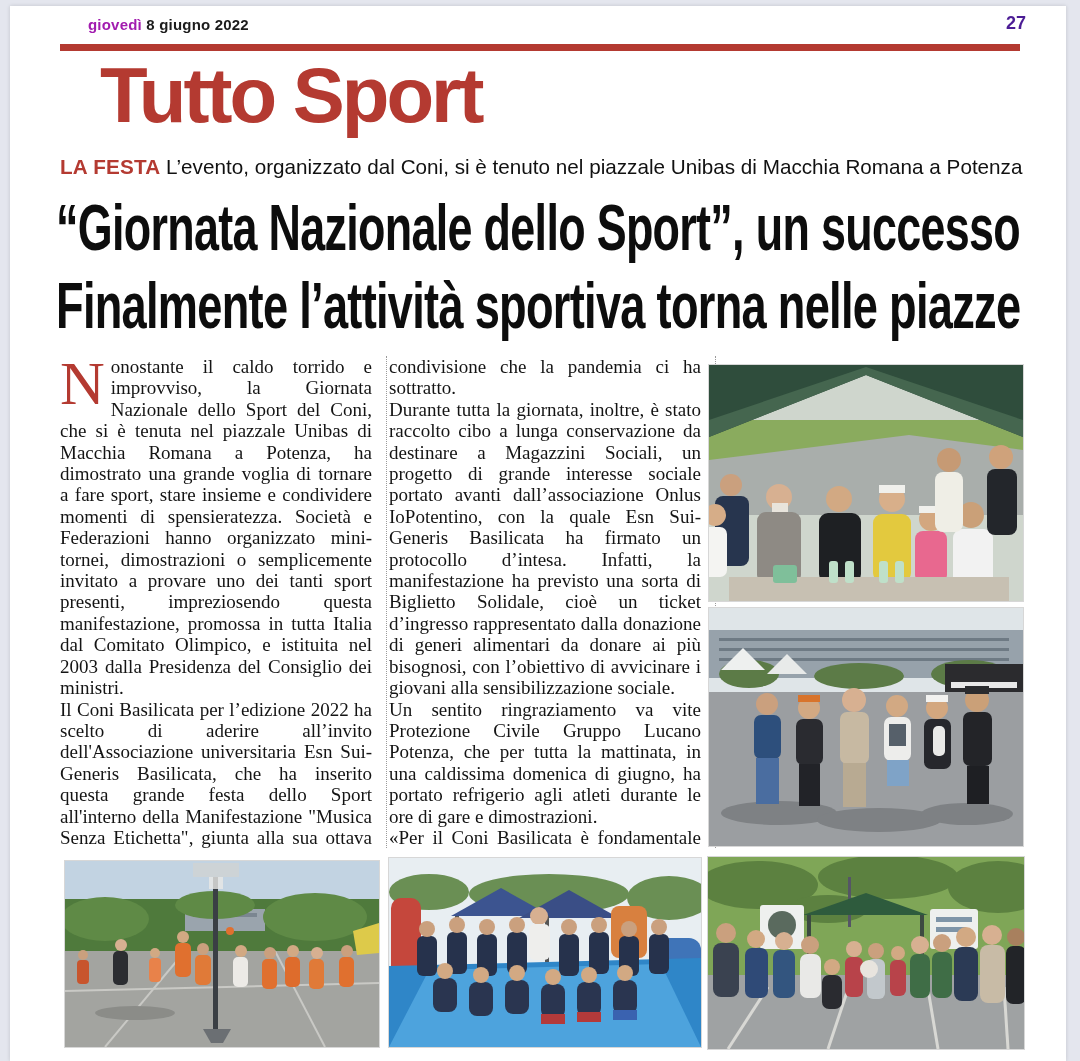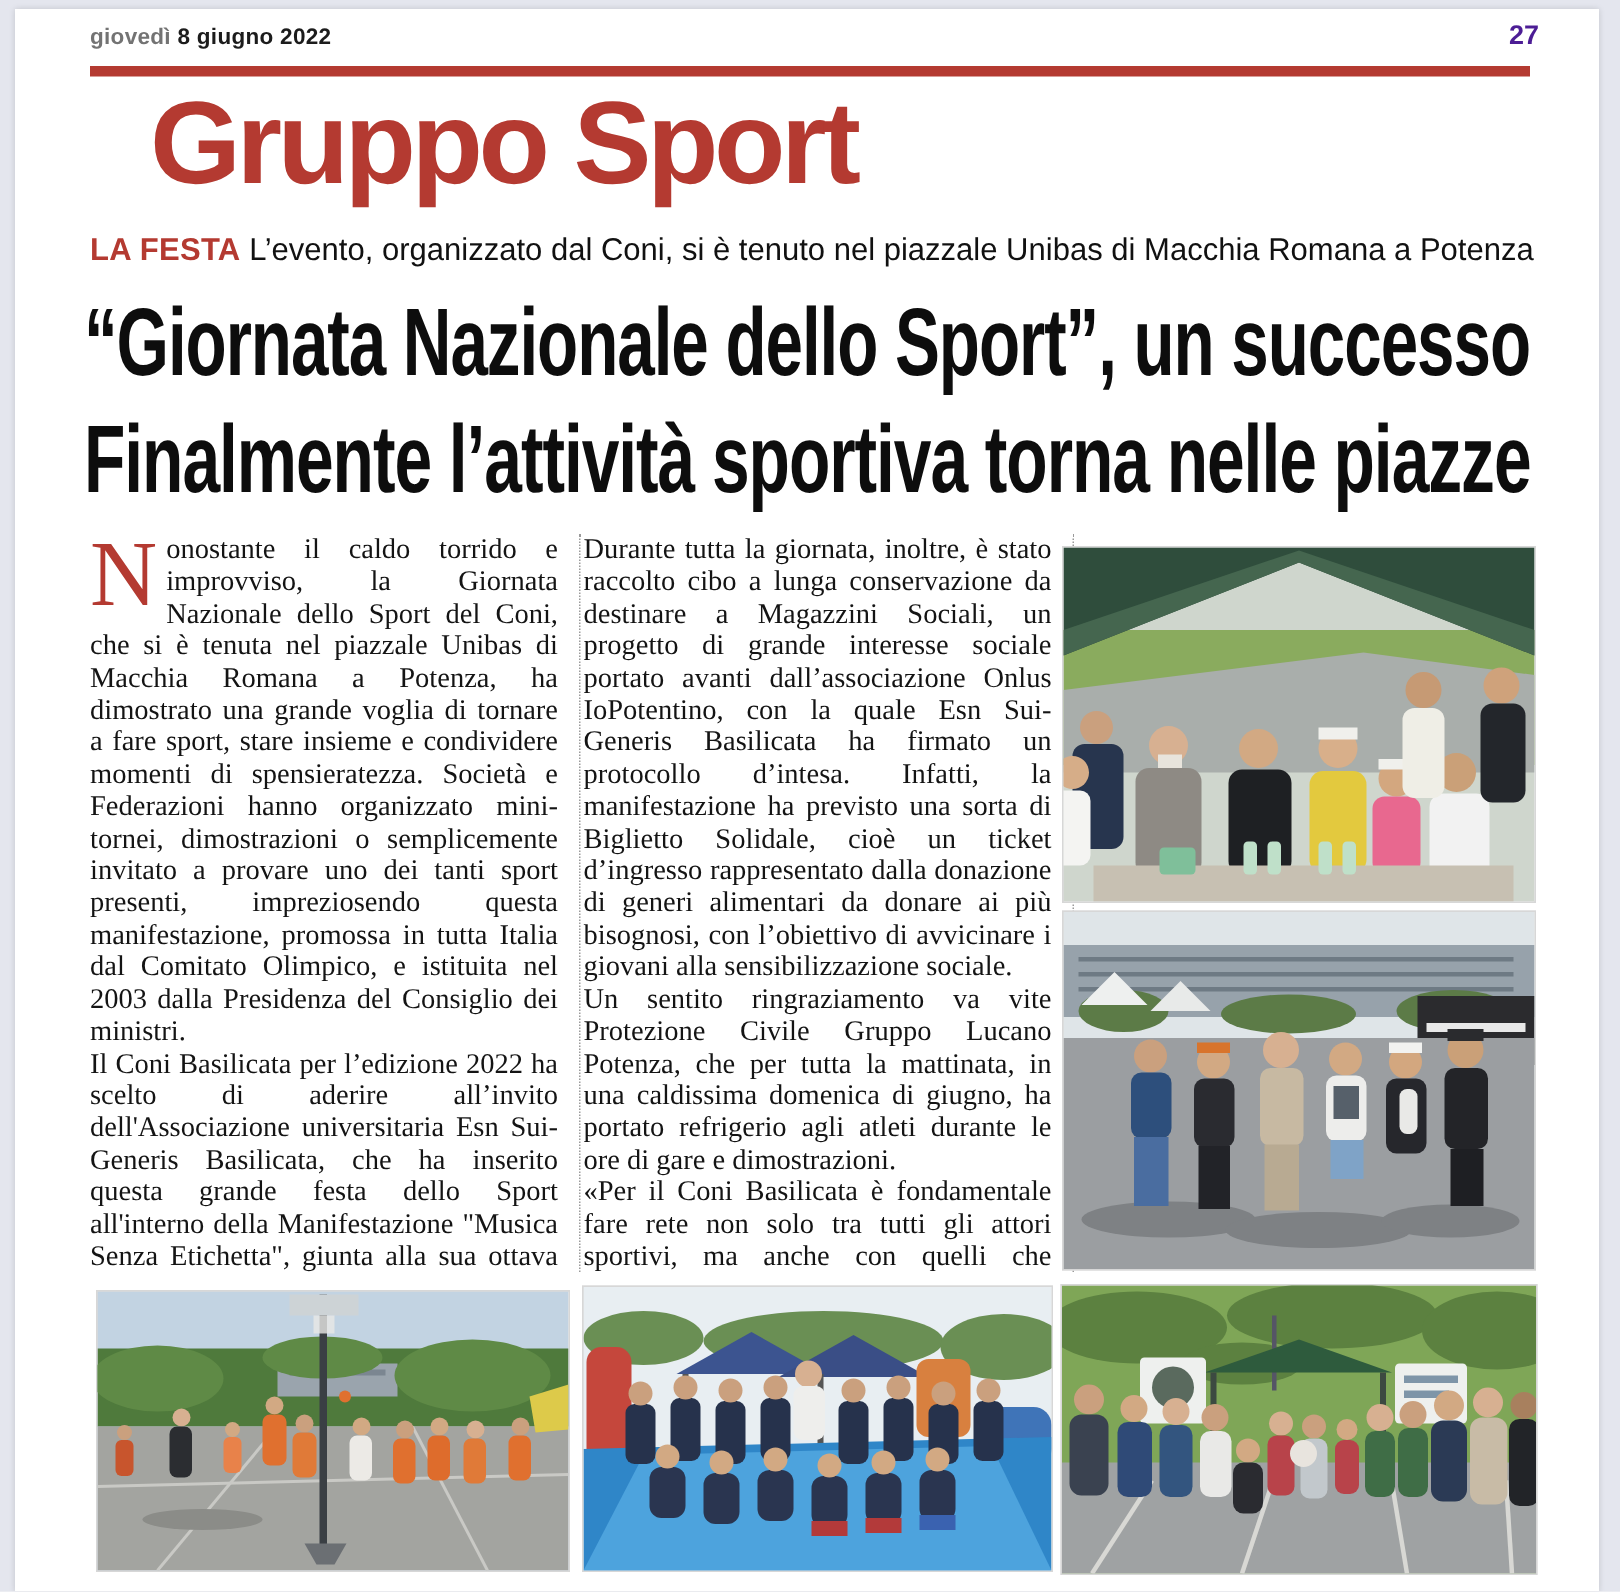--- a/index.html
+++ b/index.html
@@ -4,21 +4,21 @@
 <style>
   html,body{margin:0;padding:0;background:#e9eaf0;}
   .canvas{position:relative;width:1080px;height:1061px;background:#e4e6ee;overflow:hidden;
           font-family:"Liberation Sans",sans-serif;}
   .paper{position:absolute;left:10px;top:6px;width:1056px;height:1055px;background:#ffffff;
          box-shadow:0 0 4px rgba(0,0,0,.15);}
   .abs{position:absolute;}
 
   
   .dateline{left:60px;top:16px;font-size:15px;font-weight:bold;color:#1c1c1c;letter-spacing:.2px;}
-  .dateline .red{color:#737373;}
+  .dateline .red{color:#a21caf;margin-left:28px;}
   .pagenum{left:990px;top:13px;width:36px;text-align:right;font-size:18px;font-weight:bold;color:#4c1d95;}
   .rule{left:60px;top:44px;width:960px;height:7px;background:#b43a31;}
 
   
   .section-title{left:100px;top:56px;font-size:78px;font-weight:bold;color:#b43a31;
                  letter-spacing:-3px;line-height:1;white-space:nowrap;}
 
   
   .kicker{left:60px;top:155px;width:962px;font-size:21px;color:#111;white-space:nowrap;
           transform-origin:left center;}
@@ -50,33 +50,34 @@
 </head>
 <body>
 
 <div class="canvas">
   <div class="paper abs"></div>
 
   <div class="abs dateline"><span class="red">giovedì</span><span> 8 giugno 2022</span></div>
   <div class="abs pagenum">27</div>
   <div class="abs rule"></div>
 
-  <div class="abs section-title">Gruppo Sport</div>
+  <div class="abs section-title">Tutto Sport</div>
 
   <div class="abs kicker fit-line shrink-only" style="transform: scaleX(0.984647);"><span class="red">LA FESTA</span><span> L’evento, organizzato dal Coni, si è tenuto nel piazzale Unibas di Macchia Romana a Potenza</span></div>
 
   <div class="abs headline hl1 fit-line" style="transform: scaleX(0.701601);">“Giornata Nazionale dello Sport”, un successo</div>
   <div class="abs headline hl2 fit-line" style="transform: scaleX(0.70571);">Finalmente l’attività sportiva torna nelle piazze</div>
 
   <div class="abs col col1">
     <p><span class="dropcap">N</span><span>onostante il caldo torrido e improvviso, la Giornata Nazionale dello Sport del Coni, che si è tenuta nel piazzale Unibas di Macchia Romana a Potenza, ha dimostrato una grande voglia di tornare a fare sport, stare insieme e condividere momenti di spensieratezza. Società e Federazioni hanno organizzato mini-tornei, dimostrazioni o semplicemente invitato a provare uno dei tanti sport presenti, impreziosendo questa manifestazione, promossa in tutta Italia dal Comitato Olimpico, e istituita nel 2003 dalla Presidenza del Consiglio dei ministri.</span></p>
     <p>Il Coni Basilicata per l’edizione 2022 ha scelto di aderire all’invito dell'Associazione universitaria Esn Sui-Generis Basilicata, che ha inserito questa grande festa dello Sport all'interno della Manifestazione "Musica Senza Etichetta", giunta alla sua ottava edizione, e che si è conclusa nella serata di domenica con un concerto dedicato agli studenti universitari e non solo.</p>
 
   </div>
   <div class="abs col col2">
+    <p>condivisione che la pandemia ci ha sottratto.</p>
     <p>Durante tutta la giornata, inoltre, è stato raccolto cibo a lunga conservazione da destinare a Magazzini Sociali, un progetto di grande interesse sociale portato avanti dall’associazione Onlus IoPotentino, con la quale Esn Sui-Generis Basilicata ha firmato un protocollo d’intesa. Infatti, la manifestazione ha previsto una sorta di Biglietto Solidale, cioè un ticket d’ingresso rappresentato dalla donazione di generi alimentari da donare ai più bisognosi, con l’obiettivo di avvicinare i giovani alla sensibilizzazione sociale.</p>
     <p>Un sentito ringraziamento va vite Protezione Civile Gruppo Lucano Potenza, che per tutta la mattinata, in una caldissima domenica di giugno, ha portato refrigerio agli atleti durante le ore di gare e dimostrazioni.</p>
     <p>«Per il Coni Basilicata è fondamentale fare rete non solo tra tutti gli attori sportivi, ma anche con quelli che operano nel sociale e nella formazione, per dare vita a manifestazioni che coinvolgano a 360°. Sono certo che la collaborazione con l’Università, farà crescere il nostro comitato e regalerà un valore aggiunto nell’organizzazione di prossimi corsi ed eventi sportivi. È necessario tornare a fare sport nelle piazze, nei campi e tra la gente, ho visto tanti bambini e ragazzi sorridere e divertirsi. Ora più che mai abbiamo bisogno di riprendere in mano le nostre vite, ricominciare tutte le attività sportive e far ripartire tutto il movimento sportivo regionale», ha affermato Leopoldo Desiderio, presidente Coni Basilicata.</p>
   </div>
 
   <div class="abs photo ph1">
     <svg viewBox="0 0 314 236" preserveAspectRatio="none">
       <rect width="314" height="236" fill="#cfd6cd"></rect>
       <rect x="0" y="55" width="314" height="90" fill="#8aab5e"></rect>
       <polygon points="0,95 200,70 314,85 314,150 0,150" fill="#a9aeab"></polygon>

